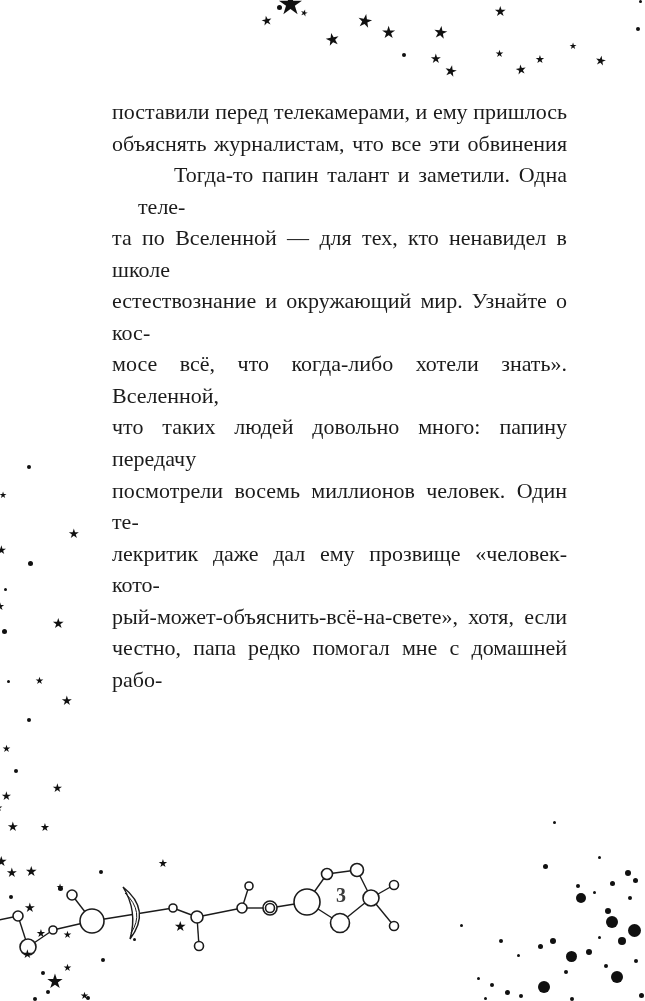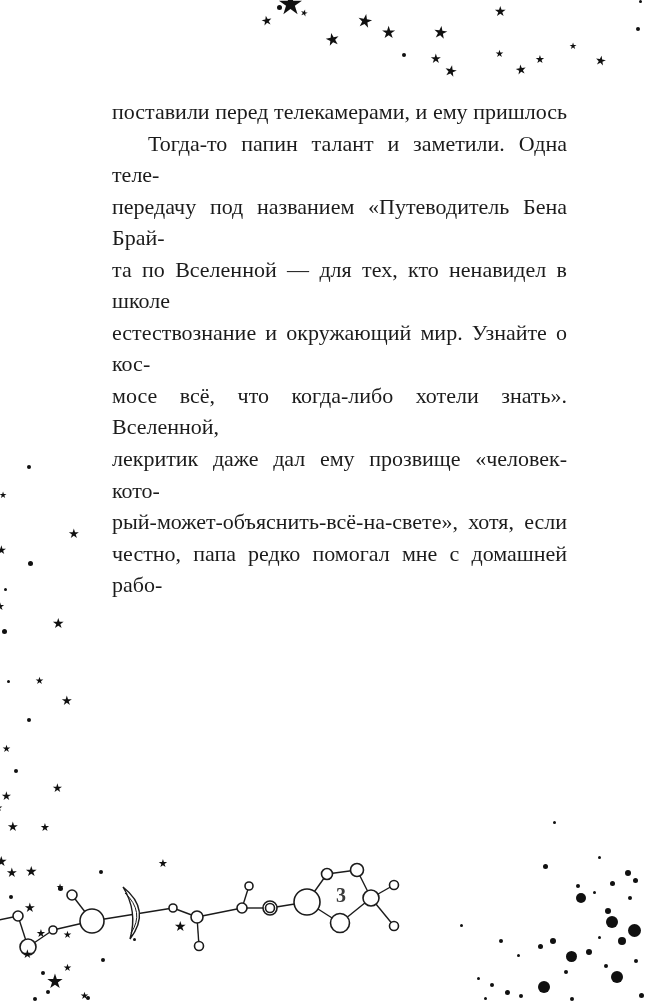--- a/index.html
+++ b/index.html
@@ -20,21 +20,21 @@
     line-height: 31.55px;
     color: #1b1b1b;
   }
   .line {
     text-align: justify;
     text-align-last: justify;
     white-space: normal;
     hyphens: none;
     font-family: Liberation Serif, serif;
   }
-  .line.indent { text-indent: 36px; }
+  .line.indent { text-indent: 36px; margin-left: 26px; }
   .line.para-end { text-align-last: left; }
   .decor-layer { position: absolute; inset: 0; pointer-events: none; }
   .star {
     position: absolute;
     color: #101010;
     font-family: "DejaVu Sans", sans-serif;
     line-height: 1;
     user-select: none;
   }
   .ink-dot {
@@ -55,25 +55,27 @@
     color: #3a3a3a;
   }
 </style>
 </head>
 <body>
 
 <div class="page">
 
   <div class="text-column">
       <div class="line">поставили перед телекамерами, и ему пришлось</div>
+      <div class="line">объяснять журналистам, что все эти обвинения</div>
       <div class="line indent">Тогда-то папин талант и заметили. Одна теле-</div>
-      <div class="line">передачу под названием «Путеводитель Бена Брай-</div>
       <div class="line">та по Вселенной — для тех, кто ненавидел в школе</div>
       <div class="line">естествознание и окружающий мир. Узнайте о кос-</div>
       <div class="line">мосе всё, что когда-либо хотели знать». Вселенной,</div>
+      <div class="line">что таких людей довольно много: папину передачу</div>
+      <div class="line">посмотрели восемь миллионов человек. Один те-</div>
       <div class="line">лекритик даже дал ему прозвище «человек-кото-</div>
       <div class="line">рый-может-объяснить-всё-на-свете», хотя, если</div>
       <div class="line">честно, папа редко помогал мне с домашней рабо-</div>
     </div>
 
   <svg class="molecule-svg" width="410" height="112" viewBox="0 0 410 112">
     <g stroke="#1b1b1b" stroke-width="1.4" fill="none">
       <line x1="-6" y1="66" x2="18" y2="61"></line>
       <line x1="18" y1="61" x2="28" y2="92"></line>
       <line x1="28" y1="92" x2="53" y2="75"></line>

